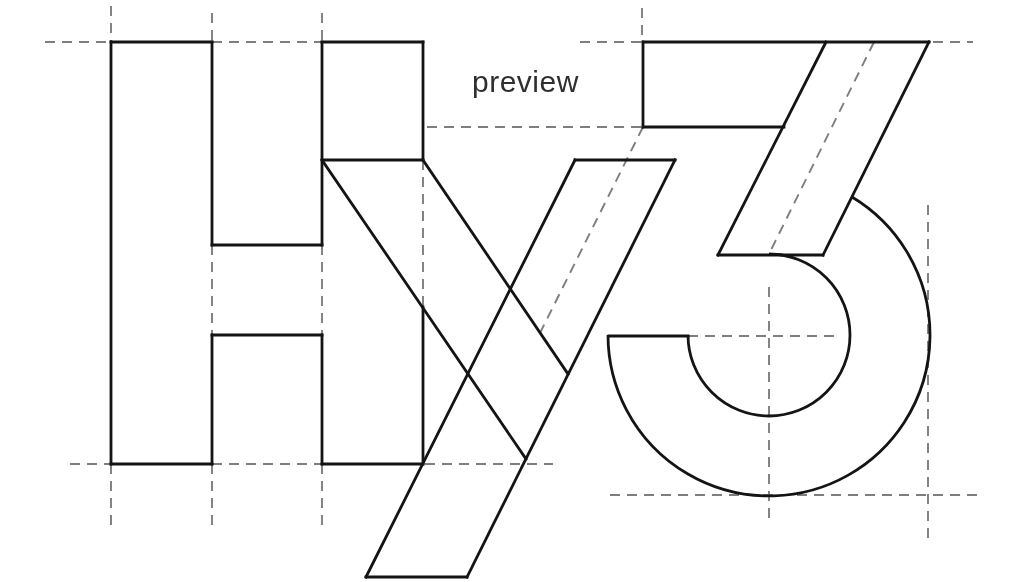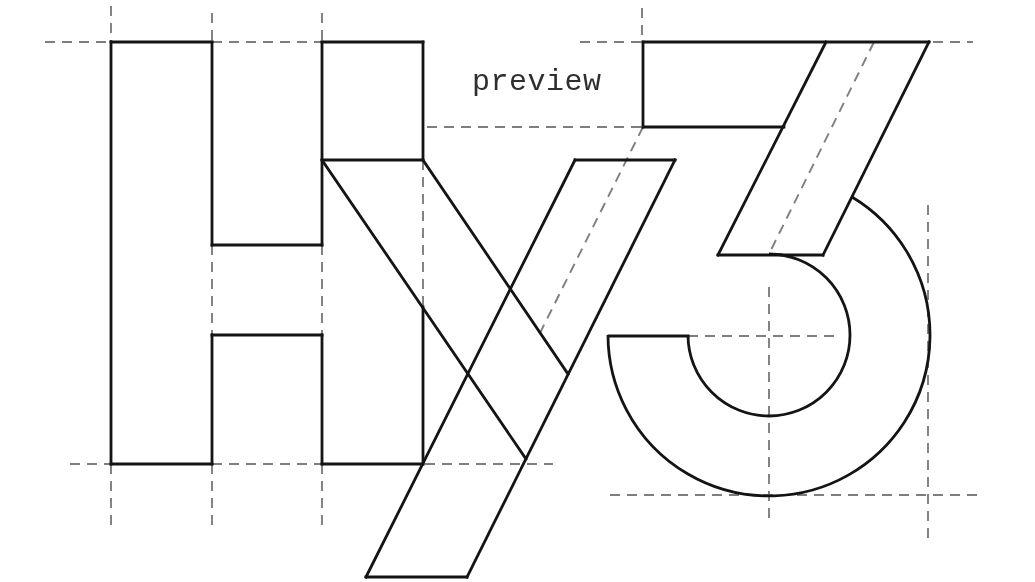--- a/index.html
+++ b/index.html
@@ -6,21 +6,21 @@
     margin: 0;
     padding: 0;
     background: #ffffff;
   }
   #stage {
     position: relative;
     width: 1035px;
     height: 582px;
     background: #ffffff;
     overflow: hidden;
-    font-family: Liberation Mono, monospace;
+    font-family: Liberation Sans, sans-serif;
   }
   #construction-svg {
     position: absolute;
     left: 0;
     top: 0;
     display: block;
   }
   #preview-label {
     position: absolute;
     line-height: 1;

